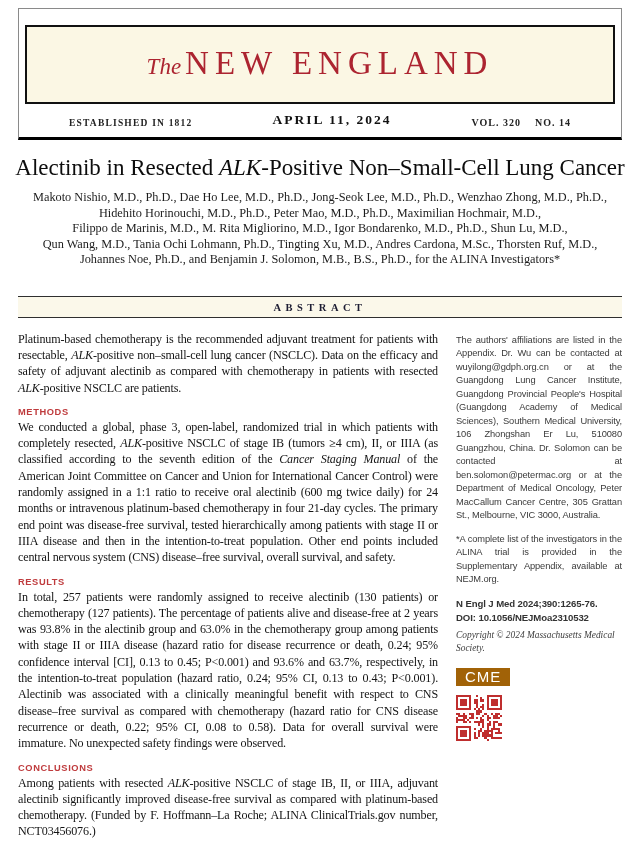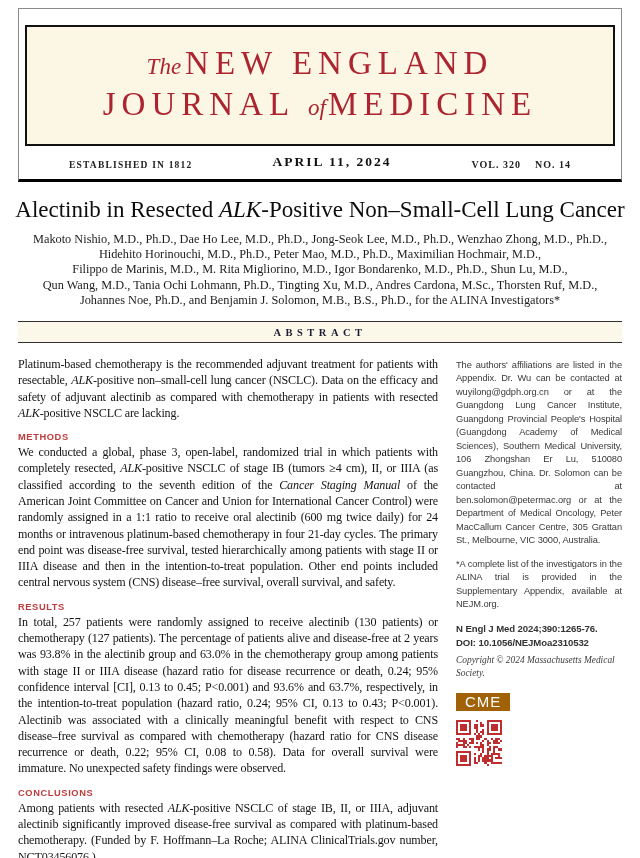--- a/index.html
+++ b/index.html
@@ -58,21 +58,21 @@
     margin-top:9px;
     text-align:center;
     font-size:12.3px;
     line-height:1.26;
     color:#1c1c1c;
   }
   .author-line{white-space:nowrap;}
 
   
   .abstract-band{
-    margin:12px 18px 0 18px;
+    margin:28px 18px 0 18px;
     border-top:1px solid #2f2f2f;
     border-bottom:1px solid #2f2f2f;
     background:#fbf8ea;
     text-align:center;
     padding:5px 0 4px 0;
     font-size:10.5px;
     font-weight:bold;
     letter-spacing:4.5px;
     color:#1d1d33;
     font-family:Liberation Serif, serif;
@@ -142,21 +142,20 @@
   .qr{display:block;}
 </style>
 </head>
 <body>
 
 <div class="page">
 
   <div class="masthead-frame">
     <div class="masthead-box">
       <div class="logo-line"><span class="logo-small">The</span><span>NEW ENGLAND</span></div>
-      <div class="logo-line"><span>JOURNAL</span> <span class="logo-small of">of</span><span>MEDICINE</span></div>
     </div>
     <div class="masthead-meta">
       <span class="established">ESTABLISHED IN 1812</span>
       <span class="issue-date">APRIL 11, 2024</span>
       <span class="volnum"><span>VOL. 320</span><span>NO. 14</span></span>
     </div>
   </div>
 
   <h1 class="article-title"><span>Alectinib in Resected </span><i>ALK</i><span>-Positive Non–Small-Cell Lung Cancer</span></h1>
 
@@ -167,21 +166,21 @@
     <div class="author-line">Qun Wang, M.D., Tania Ochi Lohmann, Ph.D., Tingting Xu, M.D., Andres Cardona, M.Sc., Thorsten Ruf, M.D.,</div>
     <div class="author-line">Johannes Noe, Ph.D., and Benjamin J. Solomon, M.B., B.S., Ph.D., for the ALINA Investigators*</div>
   </div>
 
   <div class="abstract-band">ABSTRACT</div>
 
   <div class="content">
 
     <div class="abstract-col">
       <section>
-        <p class="body-text"><span>Platinum-based chemotherapy is the recommended adjuvant treatment for patients with resectable, </span><i>ALK</i><span>-positive non–small-cell lung cancer (NSCLC). Data on the efficacy and safety of adjuvant alectinib as compared with chemotherapy in patients with resected </span><i>ALK</i><span>-positive NSCLC are lacking.</span></p>
+        <p class="body-text"><span>Platinum-based chemotherapy is the recommended adjuvant treatment for patients with resectable, </span><i>ALK</i><span>-positive non–small-cell lung cancer (NSCLC). Data on the efficacy and safety of adjuvant alectinib as compared with chemotherapy in patients with resected </span><i>ALK</i><span>-positive NSCLC are patients.</span></p>
       </section>
       <section>
         <h3 class="sec-head">METHODS</h3>
         <p class="body-text"><span>We conducted a global, phase 3, open-label, randomized trial in which patients with completely resected, </span><i>ALK</i><span>-positive NSCLC of stage IB (tumors ≥4 cm), II, or IIIA (as classified according to the seventh edition of the </span><i>Cancer Staging Manual</i><span> of the American Joint Committee on Cancer and Union for International Cancer Control) were randomly assigned in a 1:1 ratio to receive oral alectinib (600 mg twice daily) for 24 months or intravenous platinum-based chemotherapy in four 21-day cycles. The primary end point was disease-free survival, tested hierarchically among patients with stage II or IIIA disease and then in the intention-to-treat population. Other end points included central nervous system (CNS) disease–free survival, overall survival, and safety.</span></p>
       </section>
       <section>
         <h3 class="sec-head">RESULTS</h3>
         <p class="body-text"><span>In total, 257 patients were randomly assigned to receive alectinib (130 patients) or chemotherapy (127 patients). The percentage of patients alive and disease-free at 2 years was 93.8% in the alectinib group and 63.0% in the chemotherapy group among patients with stage II or IIIA disease (hazard ratio for disease recurrence or death, 0.24; 95% confidence interval [CI], 0.13 to 0.45; P&lt;0.001) and 93.6% and 63.7%, respectively, in the intention-to-treat population (hazard ratio, 0.24; 95% CI, 0.13 to 0.43; P&lt;0.001). Alectinib was associated with a clinically meaningful benefit with respect to CNS disease–free survival as compared with chemotherapy (hazard ratio for CNS disease recurrence or death, 0.22; 95% CI, 0.08 to 0.58). Data for overall survival were immature. No unexpected safety findings were observed.</span></p>
       </section>
       <section>

